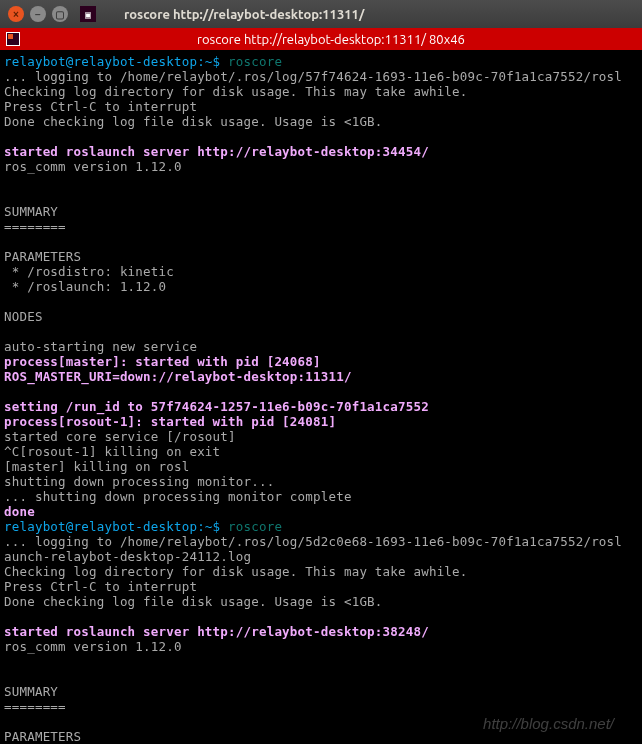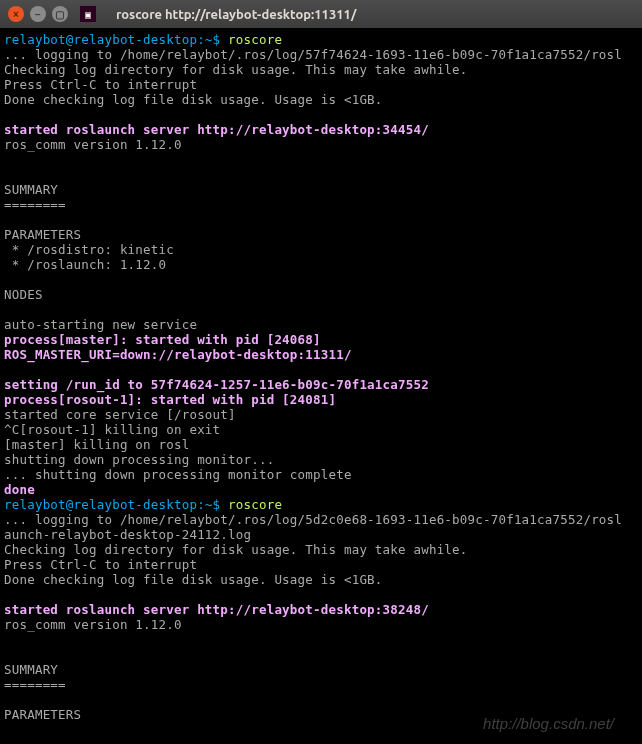--- a/index.html
+++ b/index.html
@@ -57,21 +57,21 @@
       justify-content: center;
       color: #fff;
       font-size: 10px;
       margin-left: 4px;
     }
     .titlebar-text {
       color: #dfdbd2;
       font-family: "Ubuntu", sans-serif;
       font-size: 13px;
       font-weight: bold;
-      margin-left: 12px;
+      margin-left: 20px;
     }
     .tabbar {
       background: #cc0000;
       height: 22px;
       display: flex;
       align-items: center;
       padding: 0 6px;
       gap: 6px;
     }
     .tab-icon {
@@ -103,21 +103,21 @@
       color: #aaa;
       padding: 4px 4px;
       overflow: hidden;
       white-space: pre;
       line-height: 15px;
       font-size: 12.5px;
       letter-spacing: 0.2px;
     }
     .prompt { color: #0ea5e9; }
     .bold-white { color: #f0abfc; font-weight: bold; }
-    .normal { color: #bef264; text-align: center; }
+    .normal { color: #0f766e; text-align: center; }
     .watermark {
       position: absolute;
       bottom: 12px;
       right: 28px;
       color: rgba(180,180,180,0.35);
       font-family: sans-serif;
       font-size: 15px;
       font-style: italic;
       pointer-events: none;
     }
@@ -127,20 +127,24 @@
 
 <div class="window">
   <div class="titlebar">
     <div class="window-buttons">
       <div class="window-btn btn-close">×</div>
       <div class="window-btn btn-min">−</div>
       <div class="window-btn btn-max">▢</div>
     </div>
     <div class="title-icon">▣</div>
     <div class="titlebar-text">roscore http://relaybot-desktop:11311/</div>
+  </div>
+  <div class="tabbar">
+    <div class="tab-icon"></div>
+    <div class="tab-title">roscore http://relaybot-desktop:11311/ 80x46</div>
   </div>
   <div class="terminal"><span class="prompt">relaybot@relaybot-desktop:~$ </span><span class="normal">roscore</span>
 <span>... logging to /home/relaybot/.ros/log/57f74624-1693-11e6-b09c-70f1a1ca7552/rosl</span>
 <span>Checking log directory for disk usage. This may take awhile.</span>
 <span>Press Ctrl-C to interrupt</span>
 <span>Done checking log file disk usage. Usage is &lt;1GB.</span>
 
 <span class="bold-white">started roslaunch server http://relaybot-desktop:34454/</span>
 <span>ros_comm version 1.12.0</span>
 

